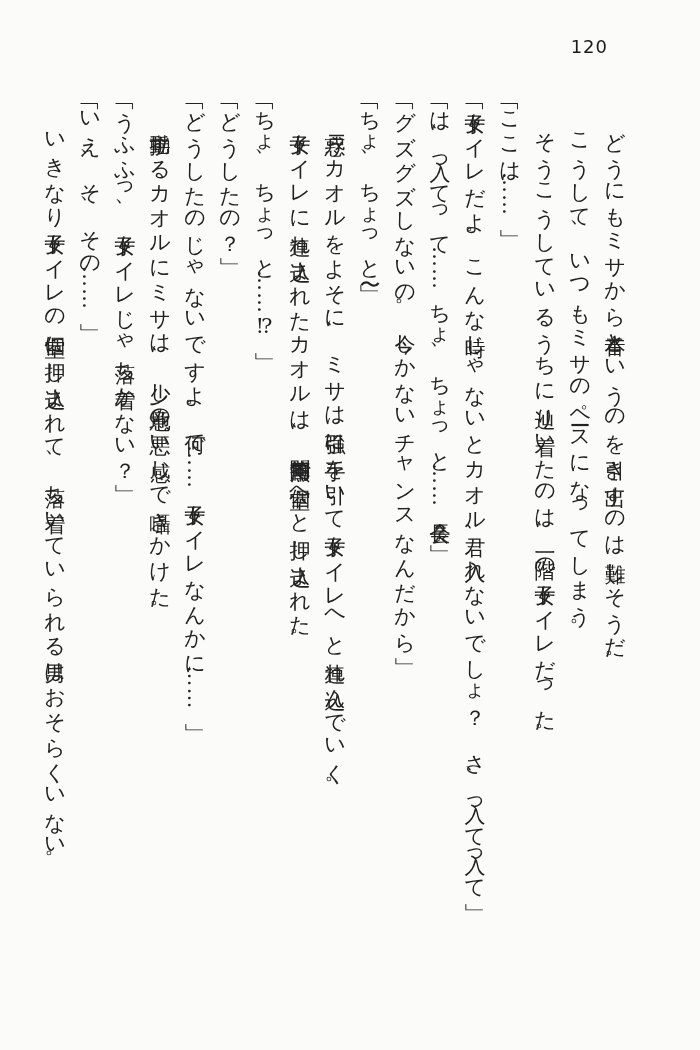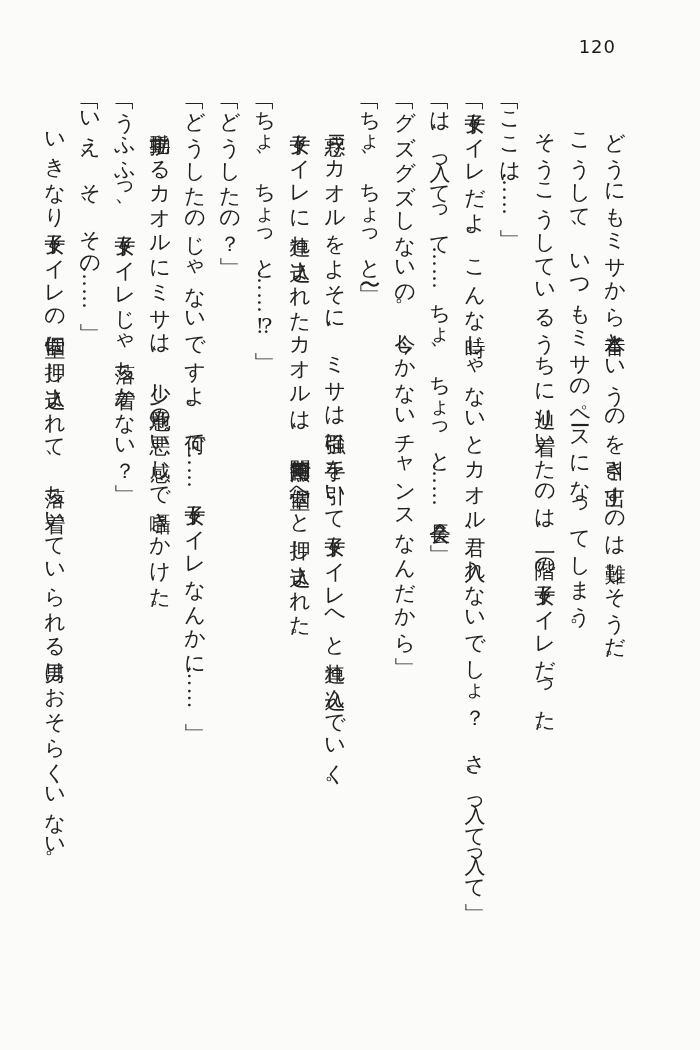--- a/index.html
+++ b/index.html
@@ -15,21 +15,21 @@
   .book-page {
     position: relative;
     width: 700px;
     height: 1050px;
     background: #fbfbfa;
     color: #1f1f1f;
   }
   .page-number {
     position: absolute;
     top: 36px;
-    right: 84px;
+    right: 92px;
     font-family: "DejaVu Sans", "Liberation Sans", sans-serif;
     font-size: 18px;
     letter-spacing: 1px;
     color: #1a1a1a;
   }
   .text-body {
     position: absolute;
     top: 96px;
     right: 68px;
     height: 912px;

